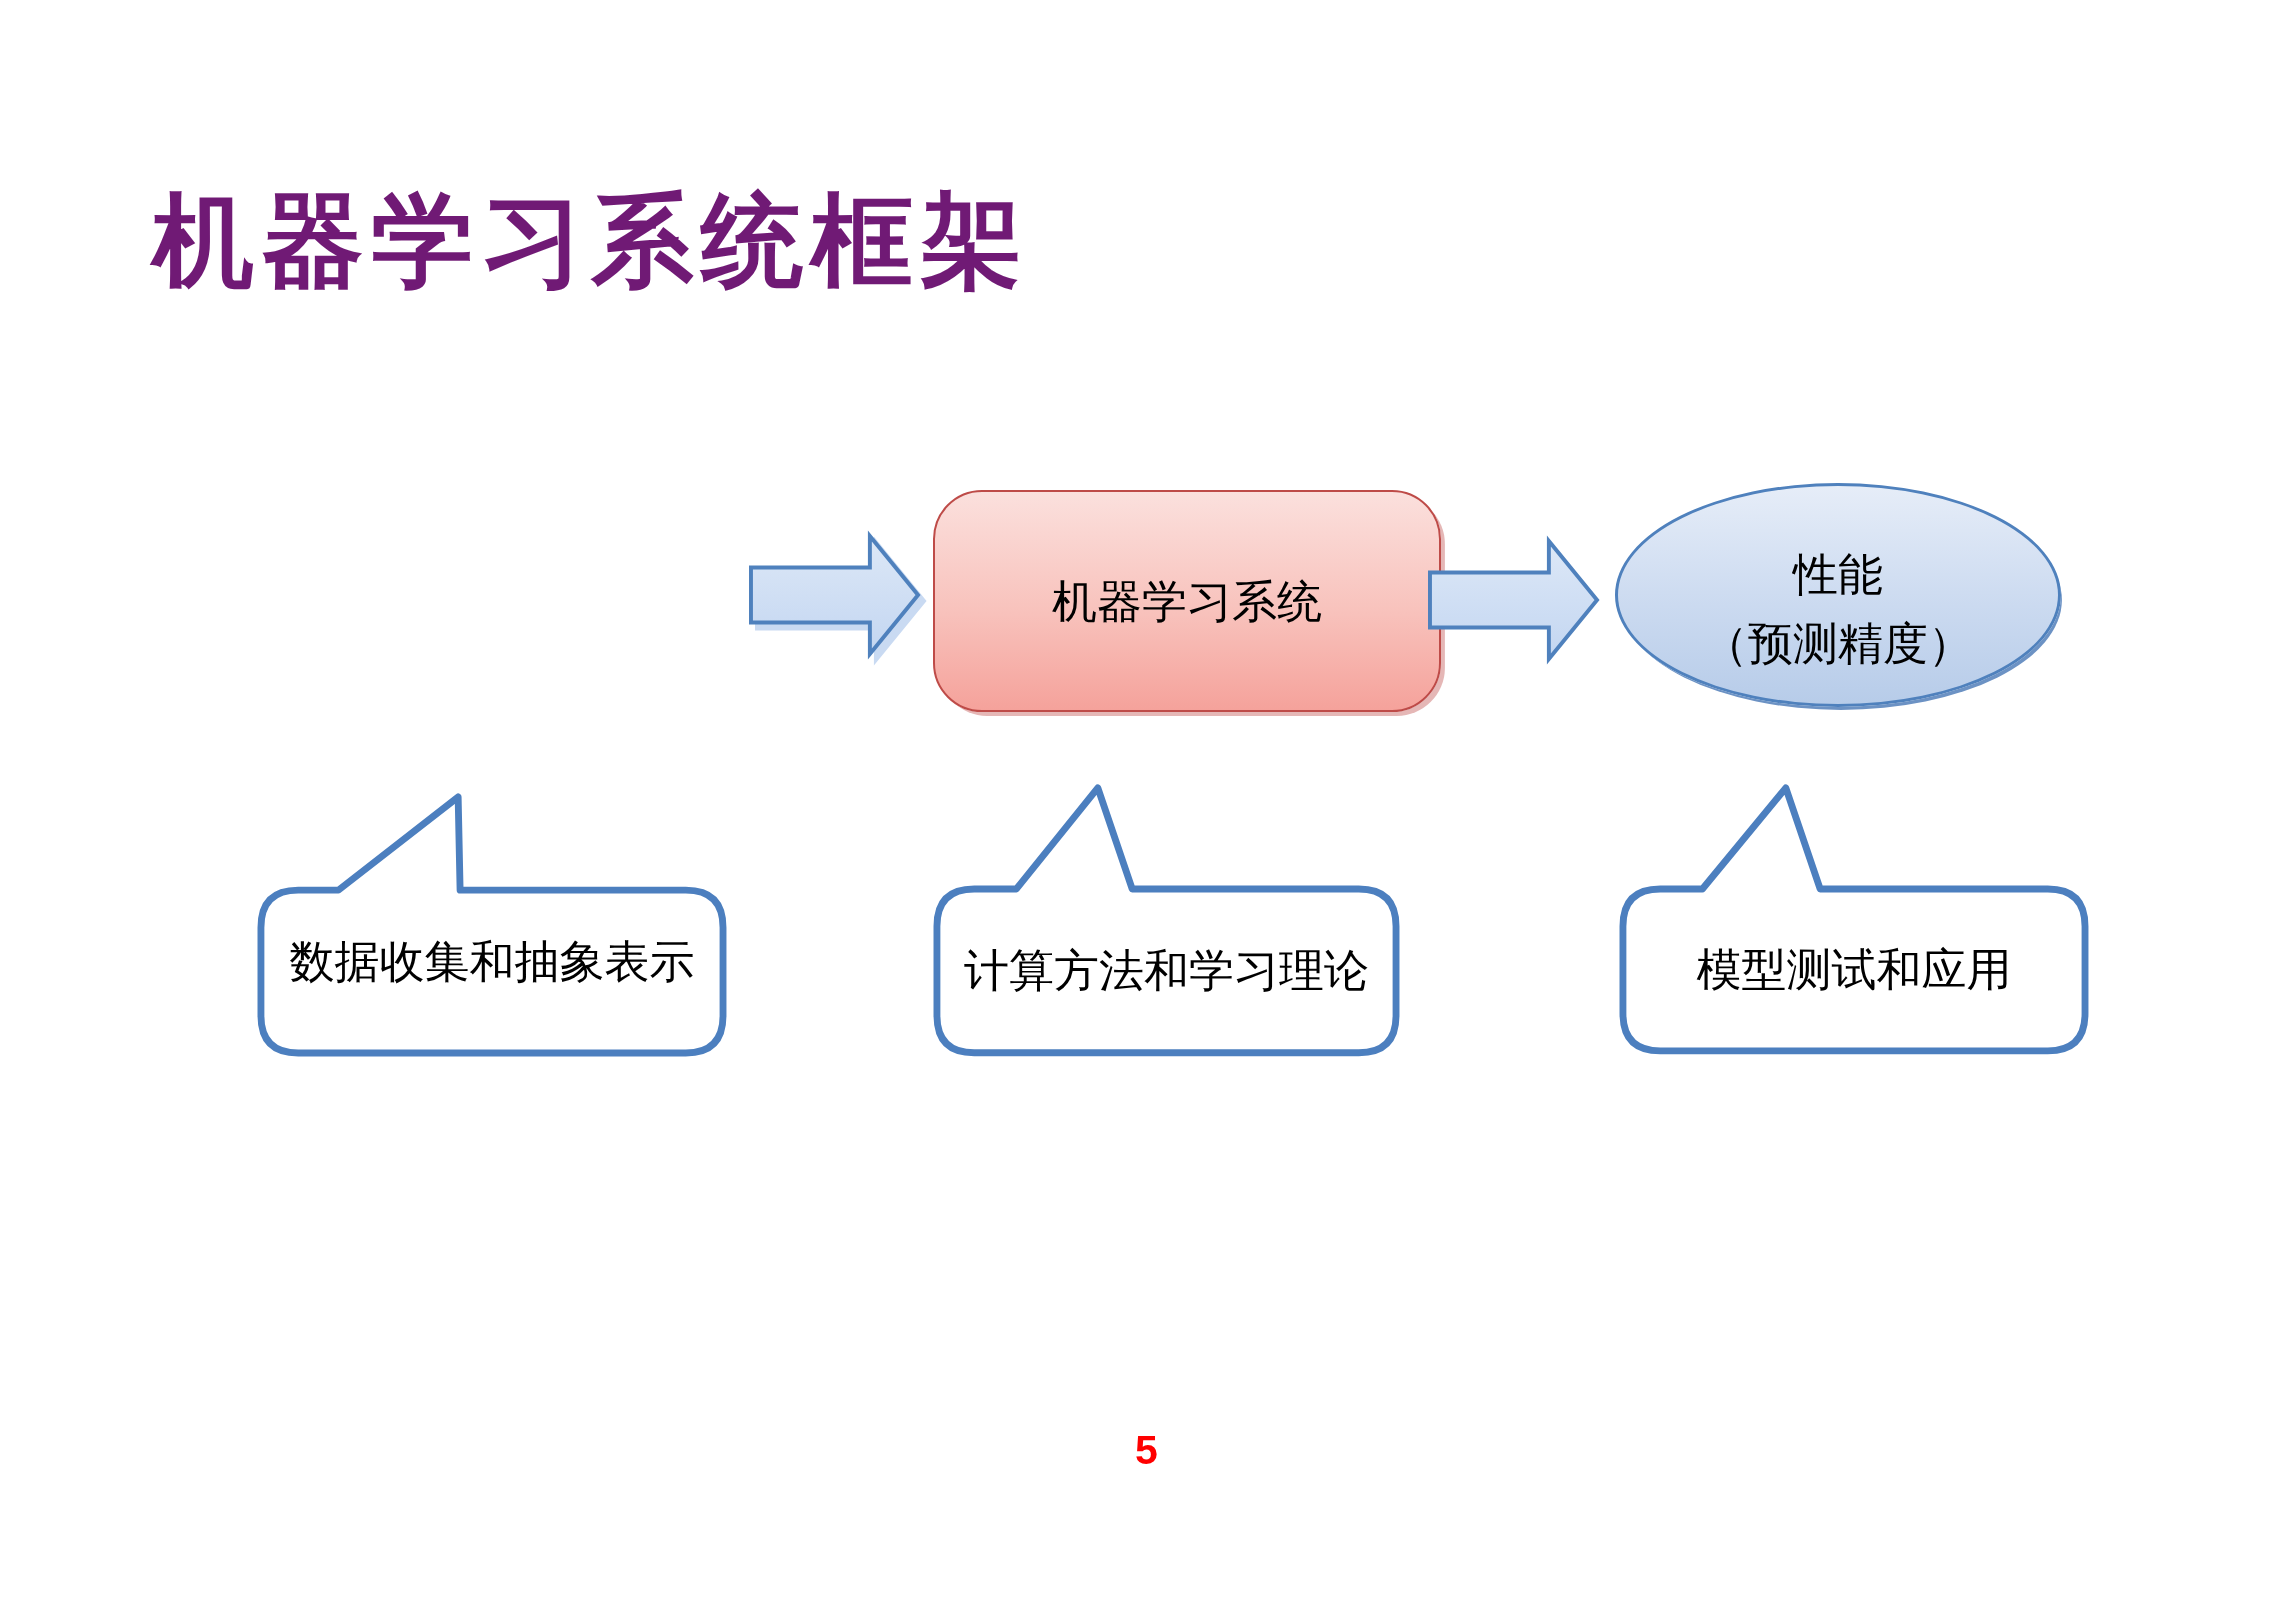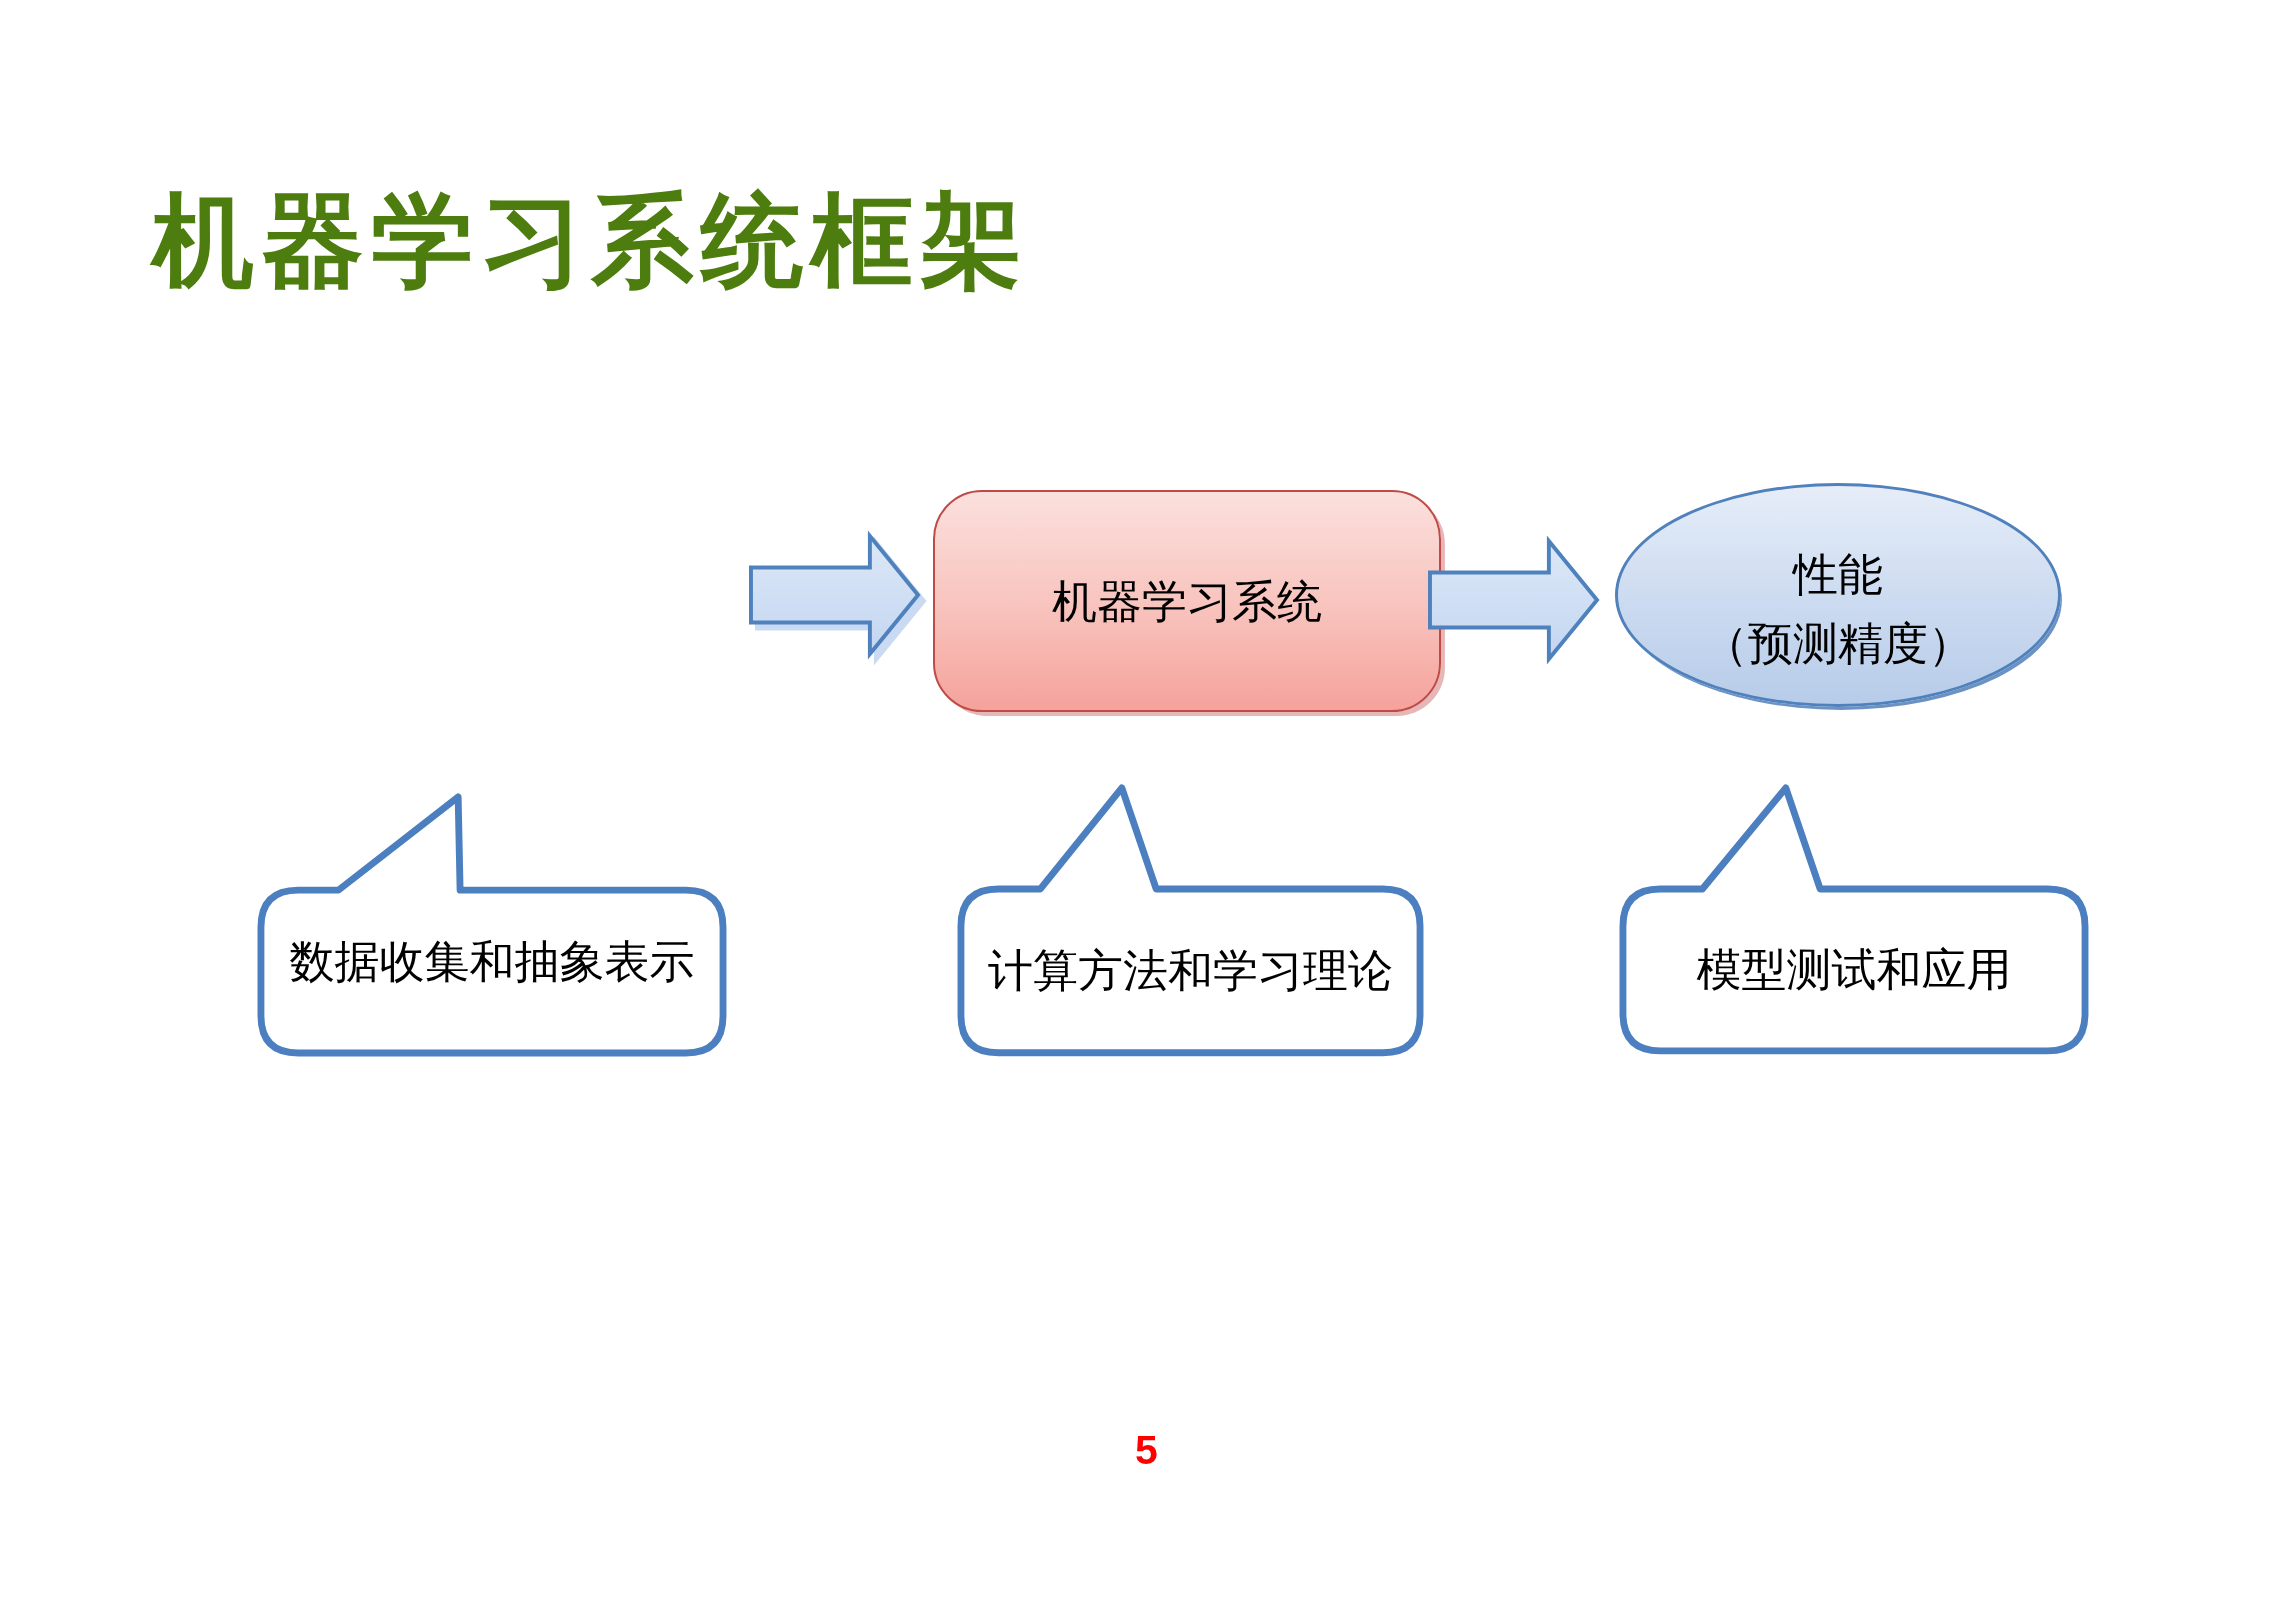--- a/index.html
+++ b/index.html
@@ -3,21 +3,21 @@
 <meta charset="utf-8">
 <style>
   html,body { margin:0; padding:0; background:#fff; }
   body { width:2293px; height:1621px; position:relative; overflow:hidden;
          font-family:"Liberation Sans","DejaVu Sans",sans-serif; }
   .slide { position:absolute; inset:0; background:#ffffff; }
 
   .slide-title {
     position:absolute; left:152px; top:178px;
     font-size:102px; font-weight:bold; letter-spacing:7.8px;
-    color:#4d7c0f; line-height:1.25; margin:0;
+    color:#701a75; line-height:1.25; margin:0;
   }
 
   .abs { position:absolute; }
 
   
   .node-text {
     position:absolute; inset:0; display:flex; flex-direction:column;
     align-items:center; justify-content:center;
     font-size:45px; color:#000; text-align:center; pointer-events:none;
   }
@@ -55,21 +55,21 @@
   
   .callout { position:absolute; }
   .callout svg { position:absolute; inset:0; overflow:visible; }
   .callout-text {
     position:absolute; left:0; right:0; bottom:3.9px;
     display:flex; align-items:center; justify-content:center;
     font-size:45px; color:#000; text-align:center; white-space:nowrap;
   }
   .callout.c1 { left:258px; top:794px; width:468px; height:262px; }
   .callout.c1 .callout-text { top:78px; }
-  .callout.c2 { left:958px; top:784px; width:465px; height:272px; }
+  .callout.c2 { left:934px; top:784px; width:465px; height:272px; }
   .callout.c2 .callout-text { top:105px; }
   .callout.c3 { left:1620px; top:784px; width:468px; height:270px; }
   .callout.c3 .callout-text { top:105px; }
 
   
   .page-number {
     position:absolute; left:0; right:0; top:1427px;
     text-align:center; font-size:41px; font-weight:bold; color:#FF0000;
   }
 

